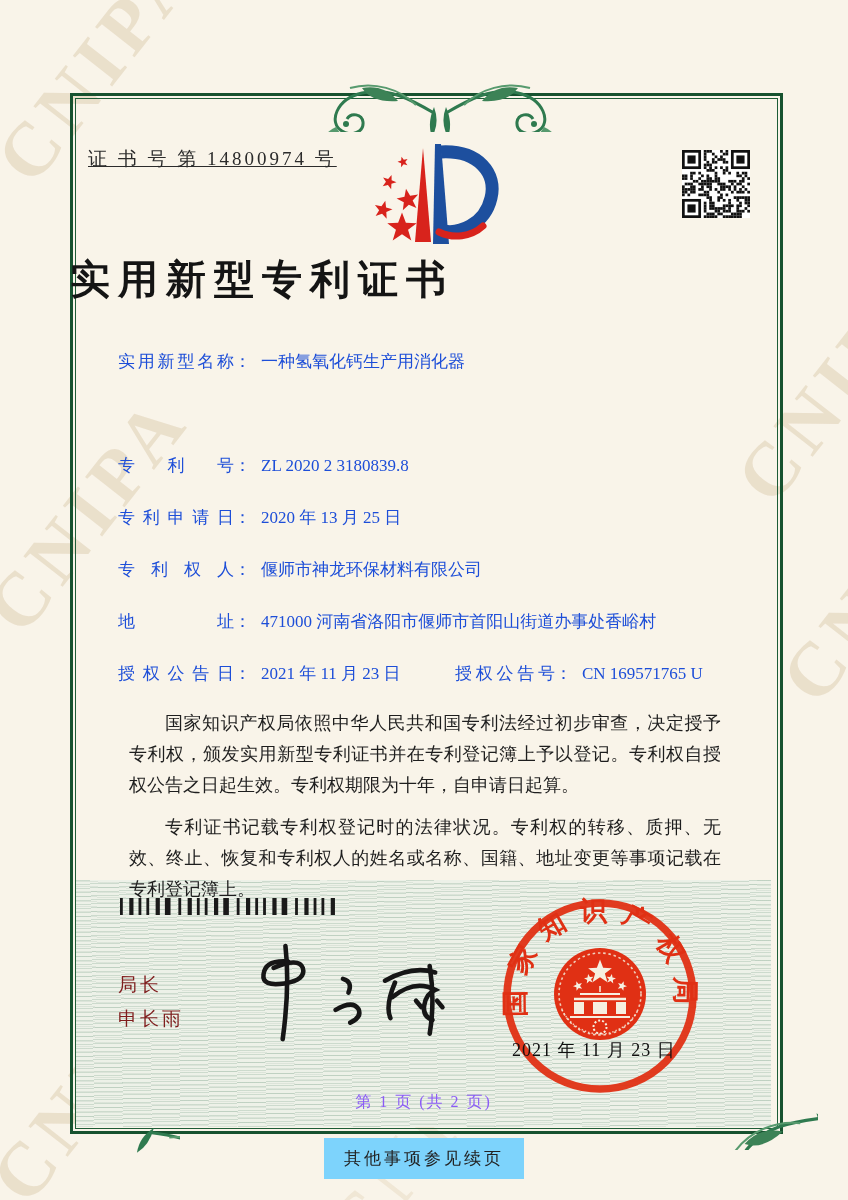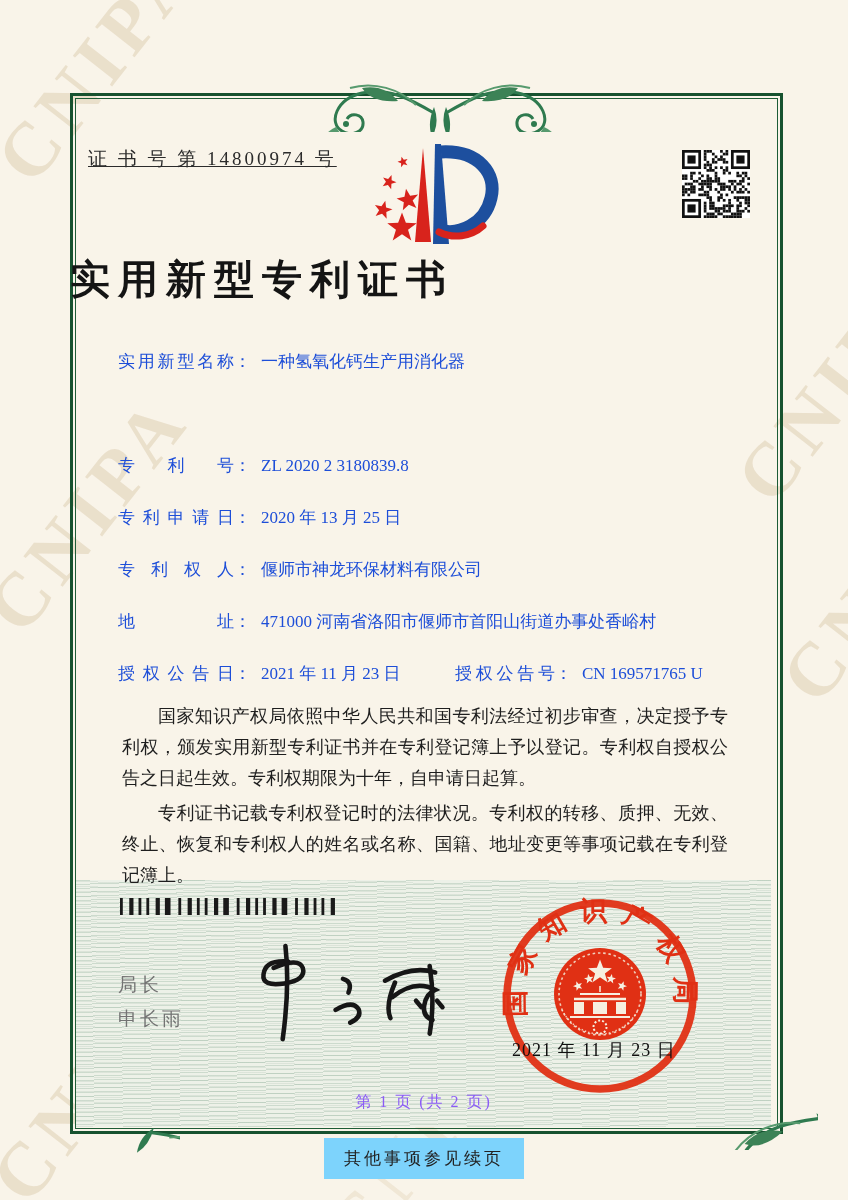--- a/index.html
+++ b/index.html
@@ -21,22 +21,22 @@
           #edf1e8;}
   .cert-no{position:absolute;left:88px;top:146px;font-size:19px;letter-spacing:3px;color:#2b2b2b;z-index:2;text-decoration:underline;}
   .title{position:absolute;left:70px;top:252px;width:707px;text-align:left;font-size:40px;
          font-weight:700;letter-spacing:8px;color:#141414;z-index:2;}
   .frow{position:absolute;left:118px;width:620px;font-size:17px;color:#1d4ed8;z-index:2;white-space:nowrap;}
   .flabel{display:inline-block;width:116px;text-align:justify;text-align-last:justify;vertical-align:top;}
   .fval{margin-left:10px;}
   .grant-no{position:absolute;left:337px;top:0;}
   .bodytext{position:absolute;left:118px;top:697px;width:614px;z-index:2;font-size:18px;
             line-height:31px;text-align:justify;color:#1e1e1e;}
-  .bodytext p{margin:4px;text-indent:2em;}
-  .director{position:absolute;left:118px;font-size:19px;letter-spacing:3px;color:#737373;z-index:3;
+  .bodytext p{margin:11px;text-indent:2em;}
+  .director{position:absolute;left:118px;font-size:19px;letter-spacing:3px;color:#7f1d1d;z-index:3;
             font-family:"Liberation Sans","DejaVu Sans",sans-serif;}
   .pageno{position:absolute;left:70px;top:1092px;width:707px;text-align:center;font-size:16px;
           letter-spacing:2px;color:#8b5cf6;z-index:3;}
   .contnote{position:absolute;left:50%;transform:translateX(-50%);top:1138px;background:#7dd3fc;
             padding:9px 20px;font-size:17px;letter-spacing:3px;color:#222;z-index:2;white-space:nowrap;}
   .sealdate{position:absolute;left:512px;top:1038px;font-size:18px;letter-spacing:1px;color:#101010;z-index:4;white-space:nowrap;}
   svg{display:block;}
 </style>
 </head>
 <body>

